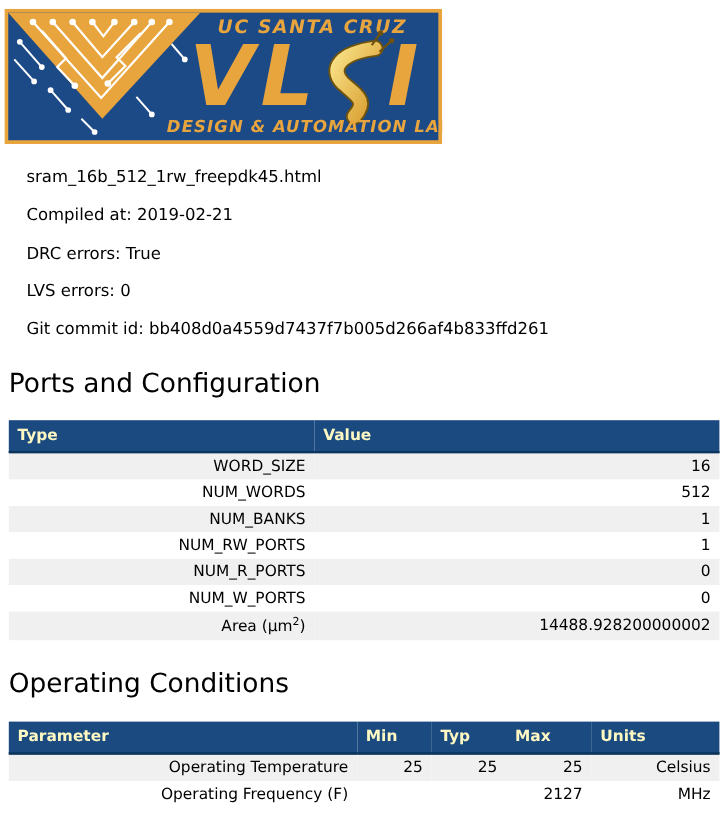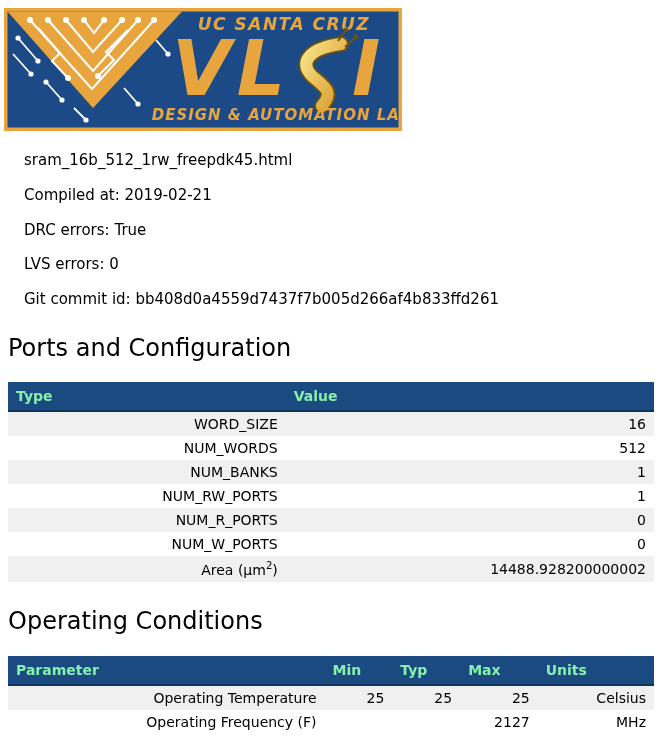--- a/index.html
+++ b/index.html
@@ -32,21 +32,21 @@
     line-height: 1.15;
   }
   table.data-table {
     width: 100%;
     border-collapse: collapse;
     font-size: 14px;
     table-layout: fixed;
   }
   table.data-table th {
     background: #1a4a80;
-    color: #86efac;
+    color: #fef9c3;
     text-align: left;
     font-weight: bold;
     padding: 6px 8px;
     border-bottom: 2px solid #0c355e;
   }
   table.data-table td {
     padding: 4px 8px;
     text-align: right;
     vertical-align: middle;
   }

